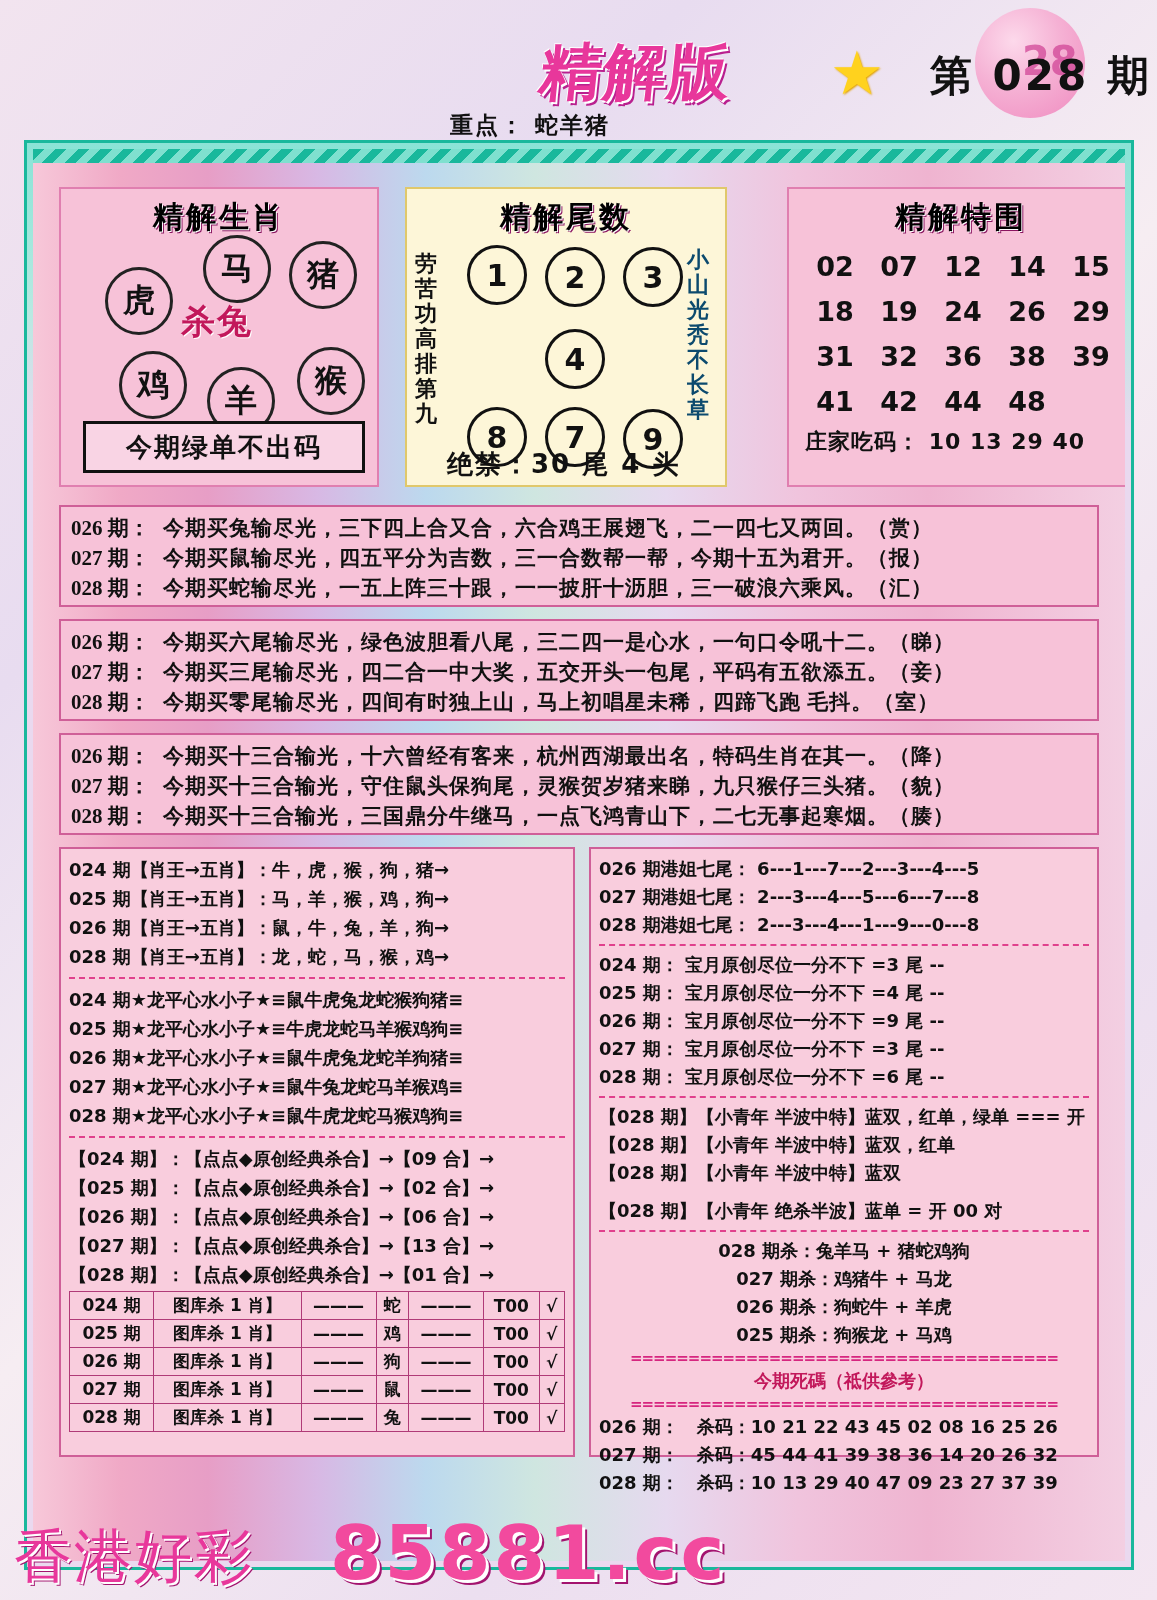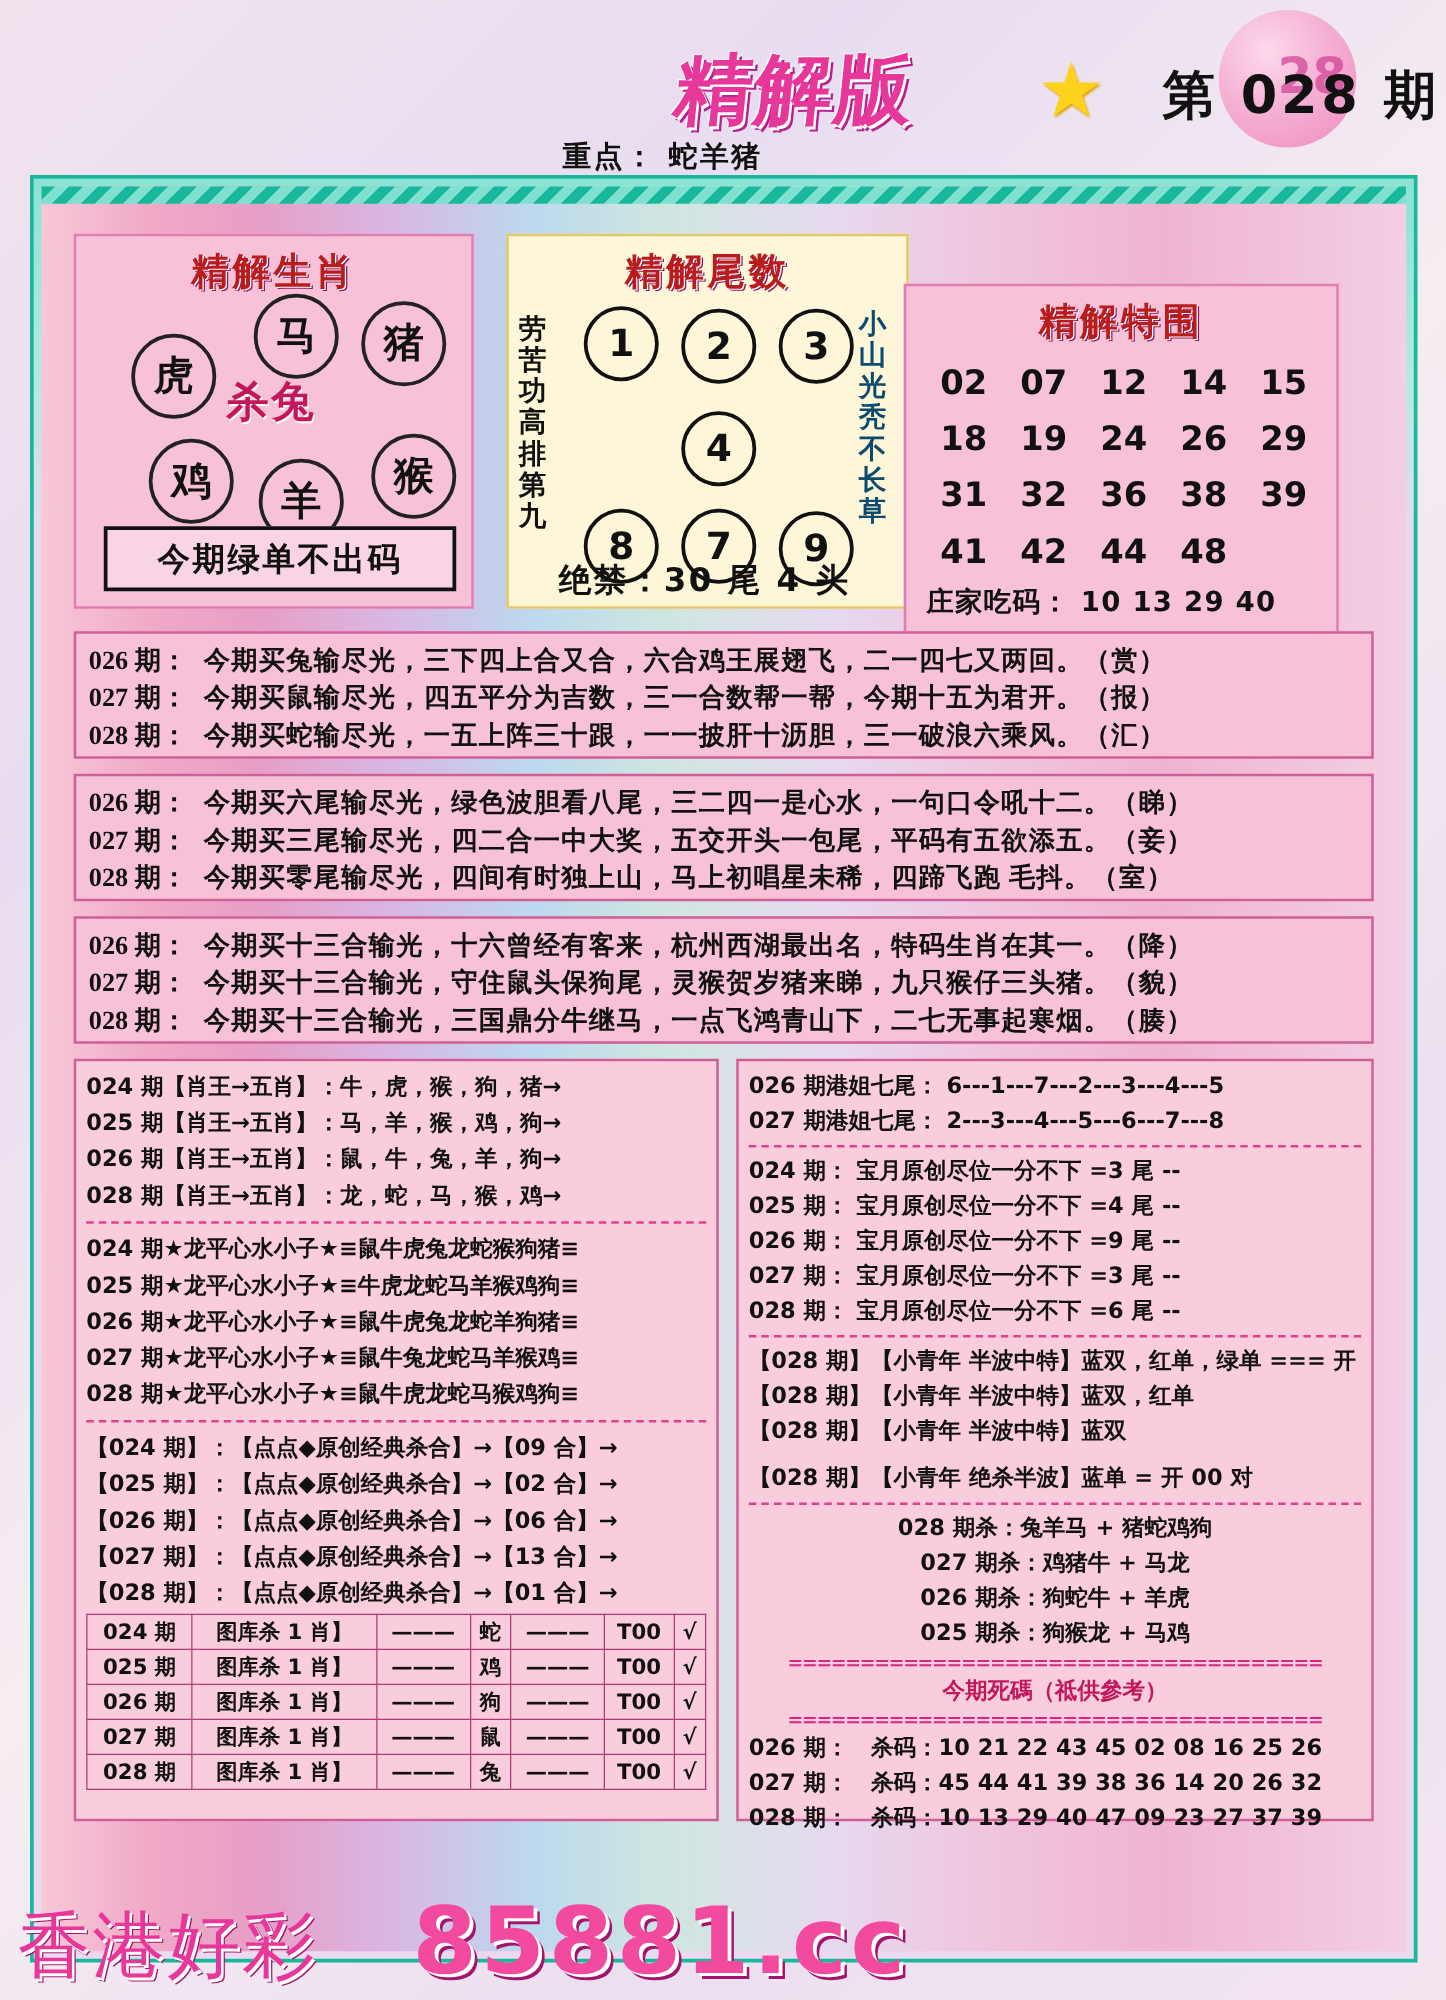--- a/index.html
+++ b/index.html
@@ -44,21 +44,21 @@
     background:
       linear-gradient(90deg,#f7c8d9 0%,#f0a9c6 8%,#e79ec6 16%,#d8b8e4 26%,#bcd9ee 36%,#cfe6e0 46%,#e6d9ef 58%,#f0c4dd 70%,#efb4d0 82%,#f3cfe2 100%);
     overflow:hidden;
   }
   .zig{position:absolute;left:0;top:0;width:100%;height:14px;
     background:repeating-linear-gradient(135deg,#19b89c 0 8px,#7fe0cf 8px 16px);}
 
   
   .panel{position:absolute;box-sizing:border-box;}
   .panel-title{
-    text-align:center;font-size:30px;font-weight:bold;color:#b91c1c;
+    text-align:center;font-size:30px;font-weight:bold;color:#000000;
     text-shadow:1px 1px 0 #fff,2px 2px 0 #8a1560;letter-spacing:3px;
     font-family:"DejaVu Sans",sans-serif;
   }
   
   #p1{left:26px;top:38px;width:320px;height:300px;background:#f7c2d8;border:2px solid #e07fb0;}
   .zodiac{
     position:absolute;width:62px;height:62px;border-radius:50%;
     border:3px solid #222;display:flex;align-items:center;justify-content:center;
     font-size:32px;font-weight:bold;color:#111;background:transparent;
   }
@@ -73,21 +73,21 @@
   
   #p2{left:372px;top:38px;width:322px;height:300px;background:#fdf6d8;border:2px solid #e0c86b;}
   .tail-circle{
     position:absolute;width:54px;height:54px;border-radius:50%;border:3px solid #111;
     display:flex;align-items:center;justify-content:center;font-size:30px;font-weight:bold;color:#111;
   }
   #p2-left{position:absolute;left:8px;top:62px;width:30px;font-size:22px;line-height:25px;font-weight:bold;color:#111;}
   #p2-right{position:absolute;right:8px;top:58px;width:30px;font-size:22px;line-height:25px;font-weight:bold;color:#0c4a6e;}
   #p2-bottom{position:absolute;left:40px;top:258px;font-size:26px;font-weight:bold;color:#111;letter-spacing:2px;}
   
-  #p3{left:690px;top:38px;width:348px;height:300px;background:#f7c2d8;border:2px solid #e07fb0;margin-top:40px;}
+  #p3{left:754px;top:38px;width:348px;height:300px;background:#f7c2d8;border:2px solid #e07fb0;}
   #p3-grid{position:absolute;left:14px;top:62px;width:320px;display:grid;grid-template-columns:repeat(5,1fr);row-gap:14px;}
   #p3-grid span{font-size:27px;font-weight:bold;color:#111;text-align:center;}
   #p3-eat{position:absolute;left:16px;top:238px;font-size:22px;font-weight:bold;color:#111;letter-spacing:1px;}
 
   
   .verse-block{
     position:absolute;left:26px;width:1040px;
     background:#f7c2d8;border:2px solid #cf5f98;box-sizing:border-box;padding:6px 10px;
   }
   .verse-row{display:flex;align-items:center;font-size:21px;color:#111;line-height:30px;white-space:nowrap;font-family:Liberation Serif, serif;}
@@ -308,20 +308,21 @@
               <td>√</td>
             </tr>
           </tbody>
     </table>
   </div>
 
   <div id="rcol">
     <div id="rg1">
           <div class="r-row">026 期港姐七尾： 6---1---7---2---3---4---5</div>
           <div class="r-row">027 期港姐七尾： 2---3---4---5---6---7---8</div>
+          <div class="r-row">028 期港姐七尾： 2---3---4---1---9---0---8</div>
         </div>
     <div class="sharp"></div>
     <div id="rg2">
           <div class="r-row">024 期： 宝月原创尽位一分不下 =3 尾 --</div>
           <div class="r-row">025 期： 宝月原创尽位一分不下 =4 尾 --</div>
           <div class="r-row">026 期： 宝月原创尽位一分不下 =9 尾 --</div>
           <div class="r-row">027 期： 宝月原创尽位一分不下 =3 尾 --</div>
           <div class="r-row">028 期： 宝月原创尽位一分不下 =6 尾 --</div>
         </div>
     <div class="sharp"></div>

